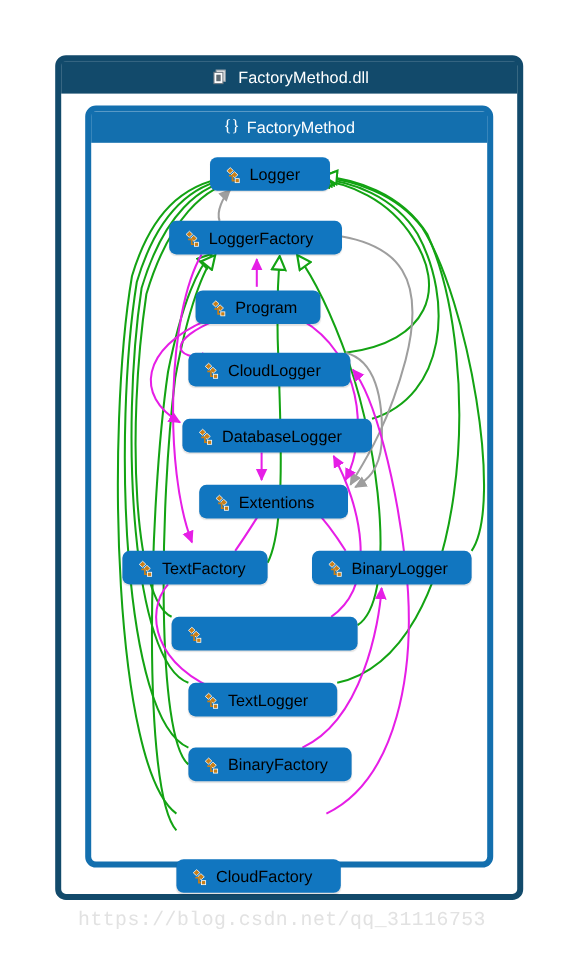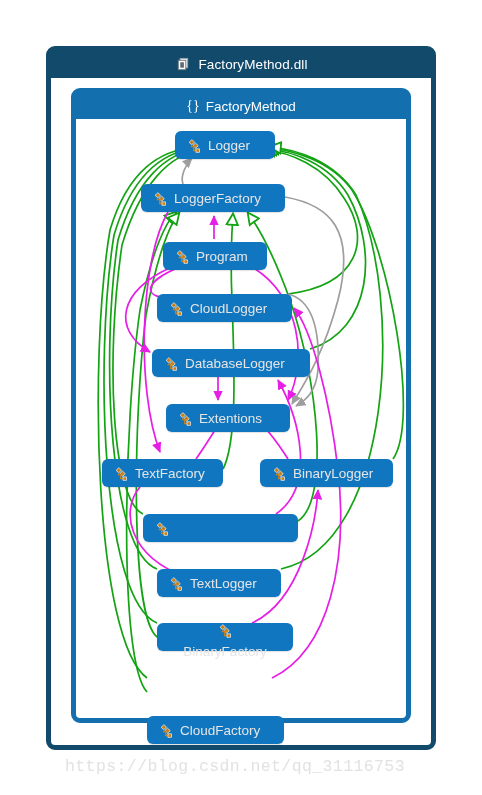--- a/index.html
+++ b/index.html
@@ -95,21 +95,21 @@
     display: flex;
     align-items: center;
     gap: 6px;
     padding: 0 12px;
     color: #ffffff;
     font-size: 13.5px;
     white-space: nowrap;
     z-index: 5;
     box-shadow: 0 1px 1px rgba(0,0,0,.12);
   }
-  .node .node-label { color:#e5e5e5; }
+  .node .node-label { color:#000000; }
 
   
   .ico { display:inline-block; line-height:0; flex:0 0 auto; }
   .ns-ico {
     font-size: 14px;
     line-height: 1;
     color: #ffffff;
     font-family: "Liberation Serif", serif;
   }
 
@@ -304,21 +304,21 @@
       </div>
       <div class="node" style="left: 157px; top: 569px; width: 124px;">
         <span class="ico"><svg width="15" height="15" viewBox="0 0 16 16">
             <path d="M2.2 4.6 L5.2 1.8 L8.0 4.4 L5.0 7.2 Z" fill="#c87f17" stroke="#fff" stroke-width="0.7"></path>
             <path d="M6.2 8.0 L9.0 5.4 L12.0 8.2 L9.2 10.8 Z" fill="#c87f17" stroke="#fff" stroke-width="0.7"></path>
             <path d="M4.0 9.0 L7.2 9.0 L7.2 13.4 L10.6 13.4" fill="none" stroke="#c87f17" stroke-width="1.5"></path>
             <rect x="9.6" y="11.6" width="3.6" height="3.6" fill="#c87f17" stroke="#fff" stroke-width="0.7"></rect>
           </svg></span>
         <span class="node-label">TextLogger</span>
       </div>
-      <div class="node" style="left: 157px; top: 623px; width: 136px; flex-direction: column;">
+      <div class="node" style="left: 157px; top: 623px; width: 136px;">
         <span class="ico"><svg width="15" height="15" viewBox="0 0 16 16">
             <path d="M2.2 4.6 L5.2 1.8 L8.0 4.4 L5.0 7.2 Z" fill="#c87f17" stroke="#fff" stroke-width="0.7"></path>
             <path d="M6.2 8.0 L9.0 5.4 L12.0 8.2 L9.2 10.8 Z" fill="#c87f17" stroke="#fff" stroke-width="0.7"></path>
             <path d="M4.0 9.0 L7.2 9.0 L7.2 13.4 L10.6 13.4" fill="none" stroke="#c87f17" stroke-width="1.5"></path>
             <rect x="9.6" y="11.6" width="3.6" height="3.6" fill="#c87f17" stroke="#fff" stroke-width="0.7"></rect>
           </svg></span>
         <span class="node-label">BinaryFactory</span>
       </div>
       <div class="node" style="left: 147px; top: 678px; width: 137px; margin-top: 38px;">
         <span class="ico"><svg width="15" height="15" viewBox="0 0 16 16">

